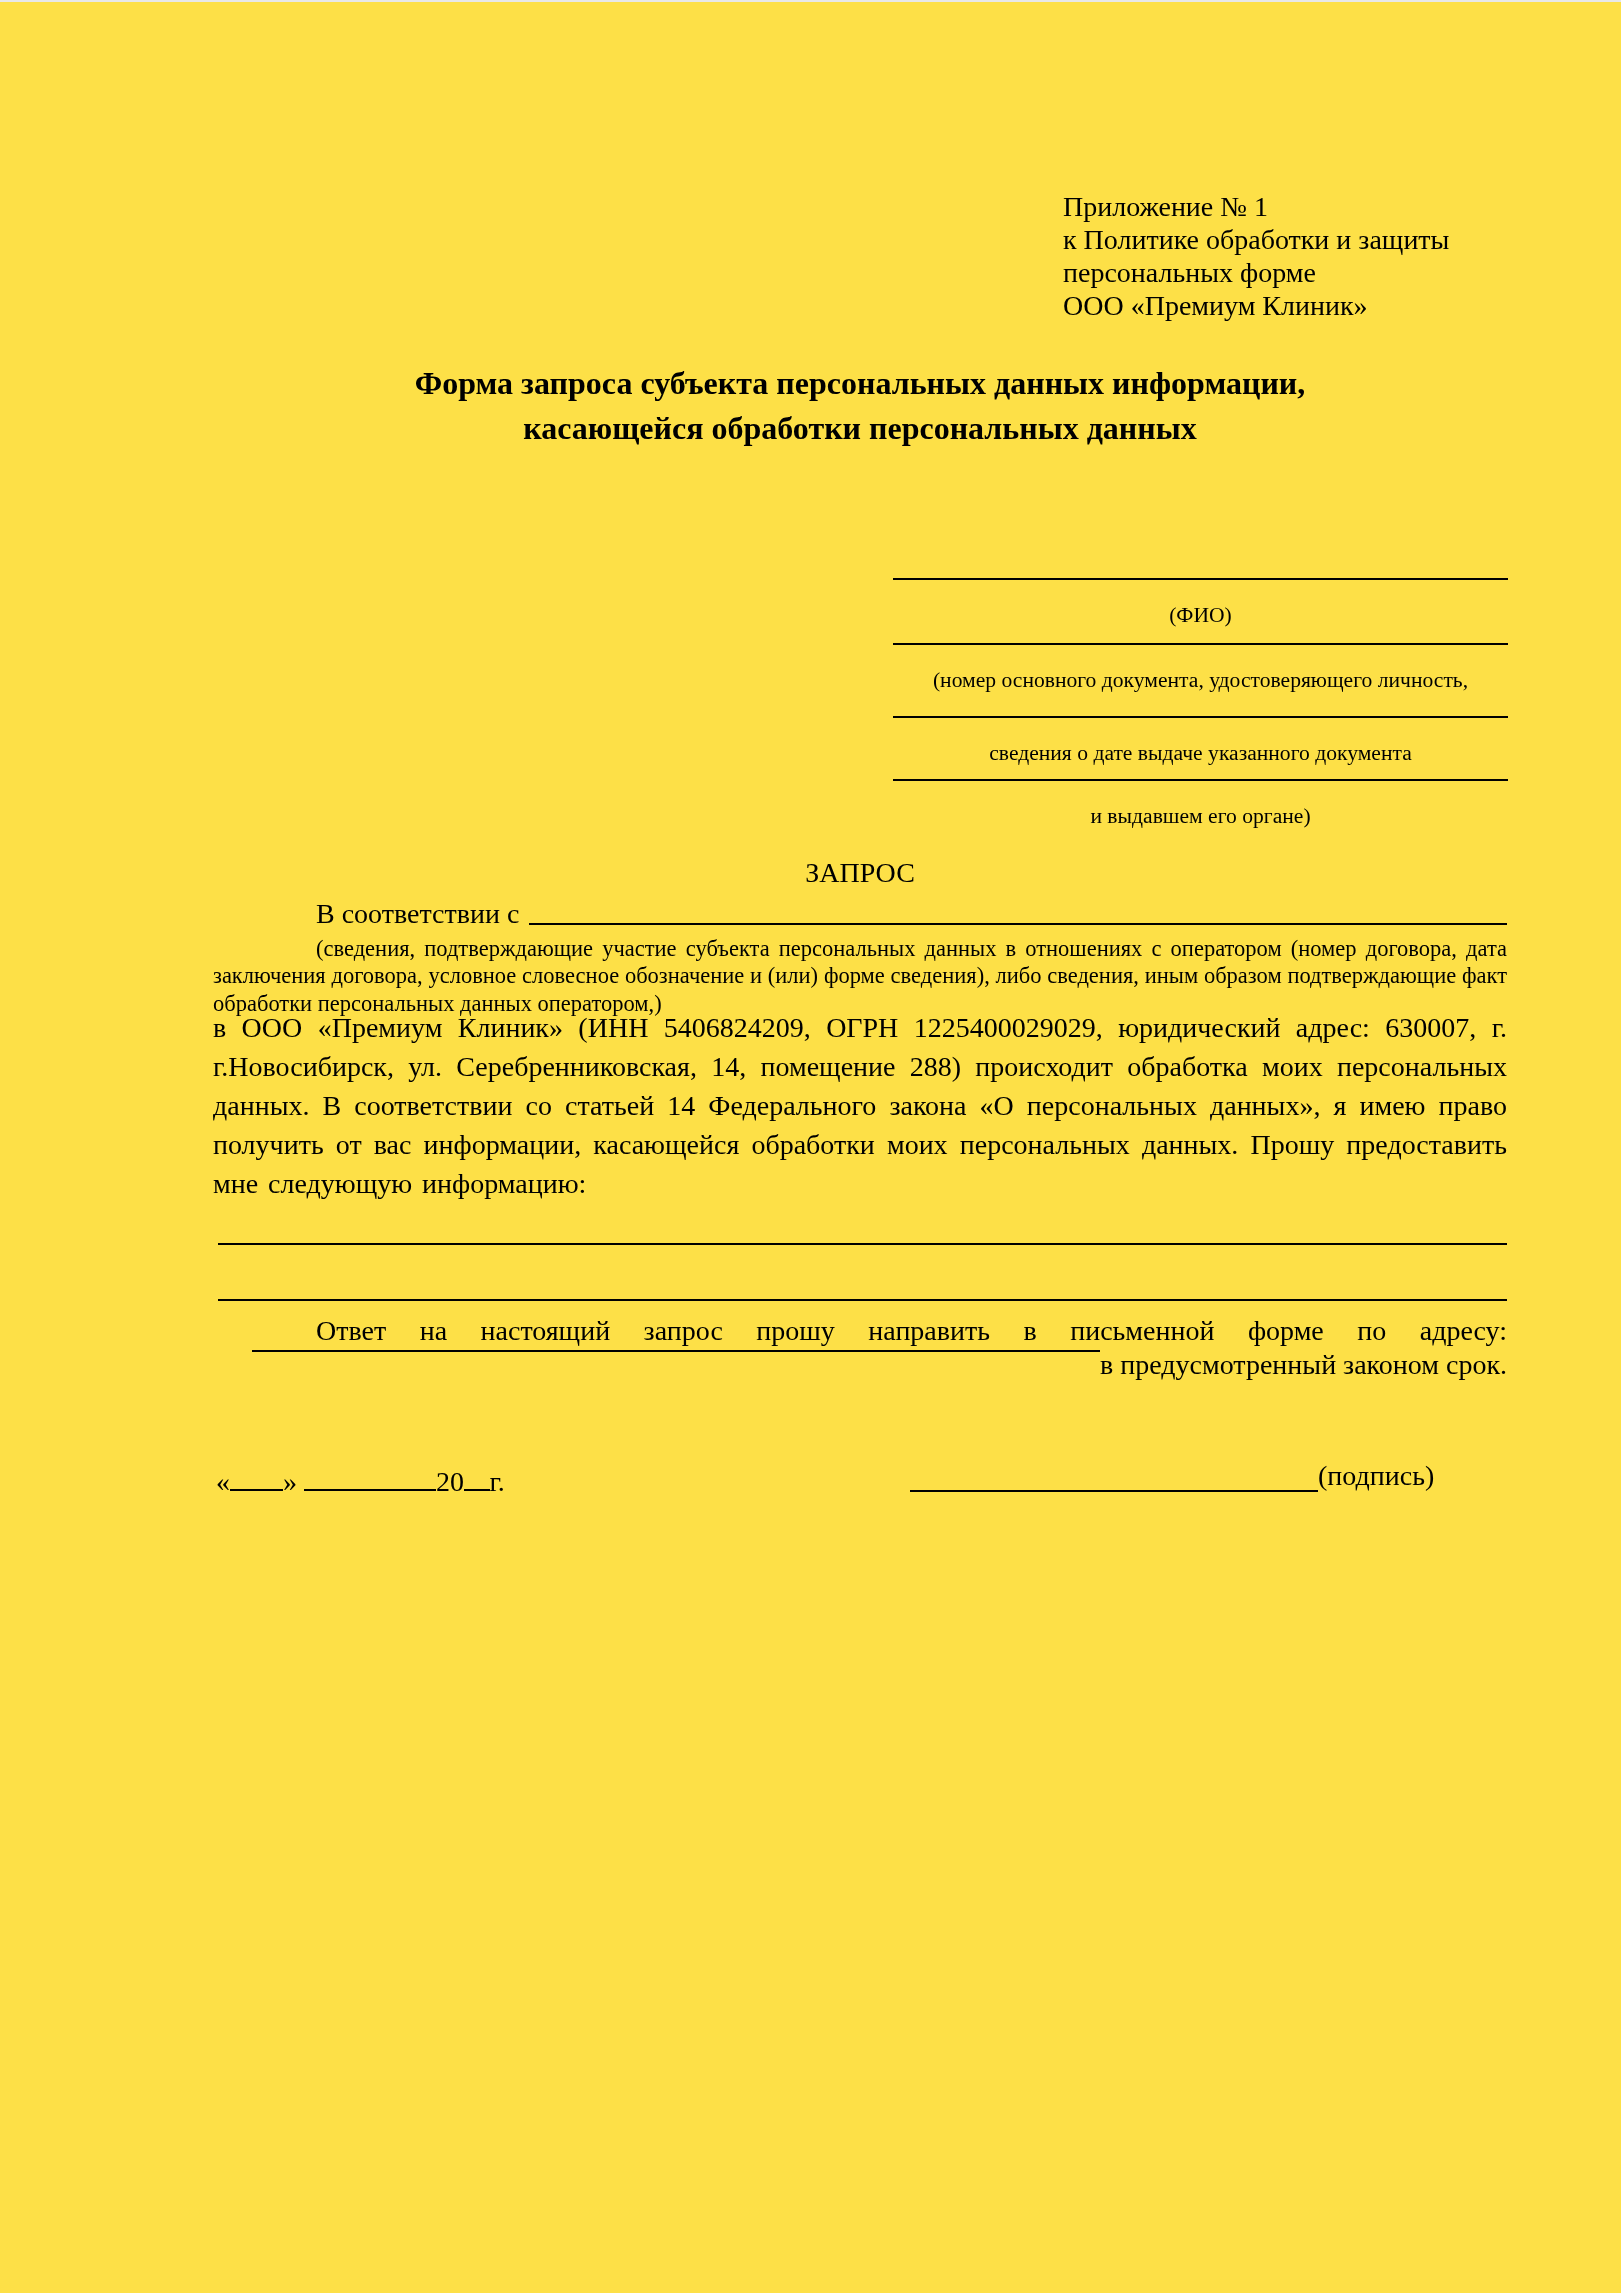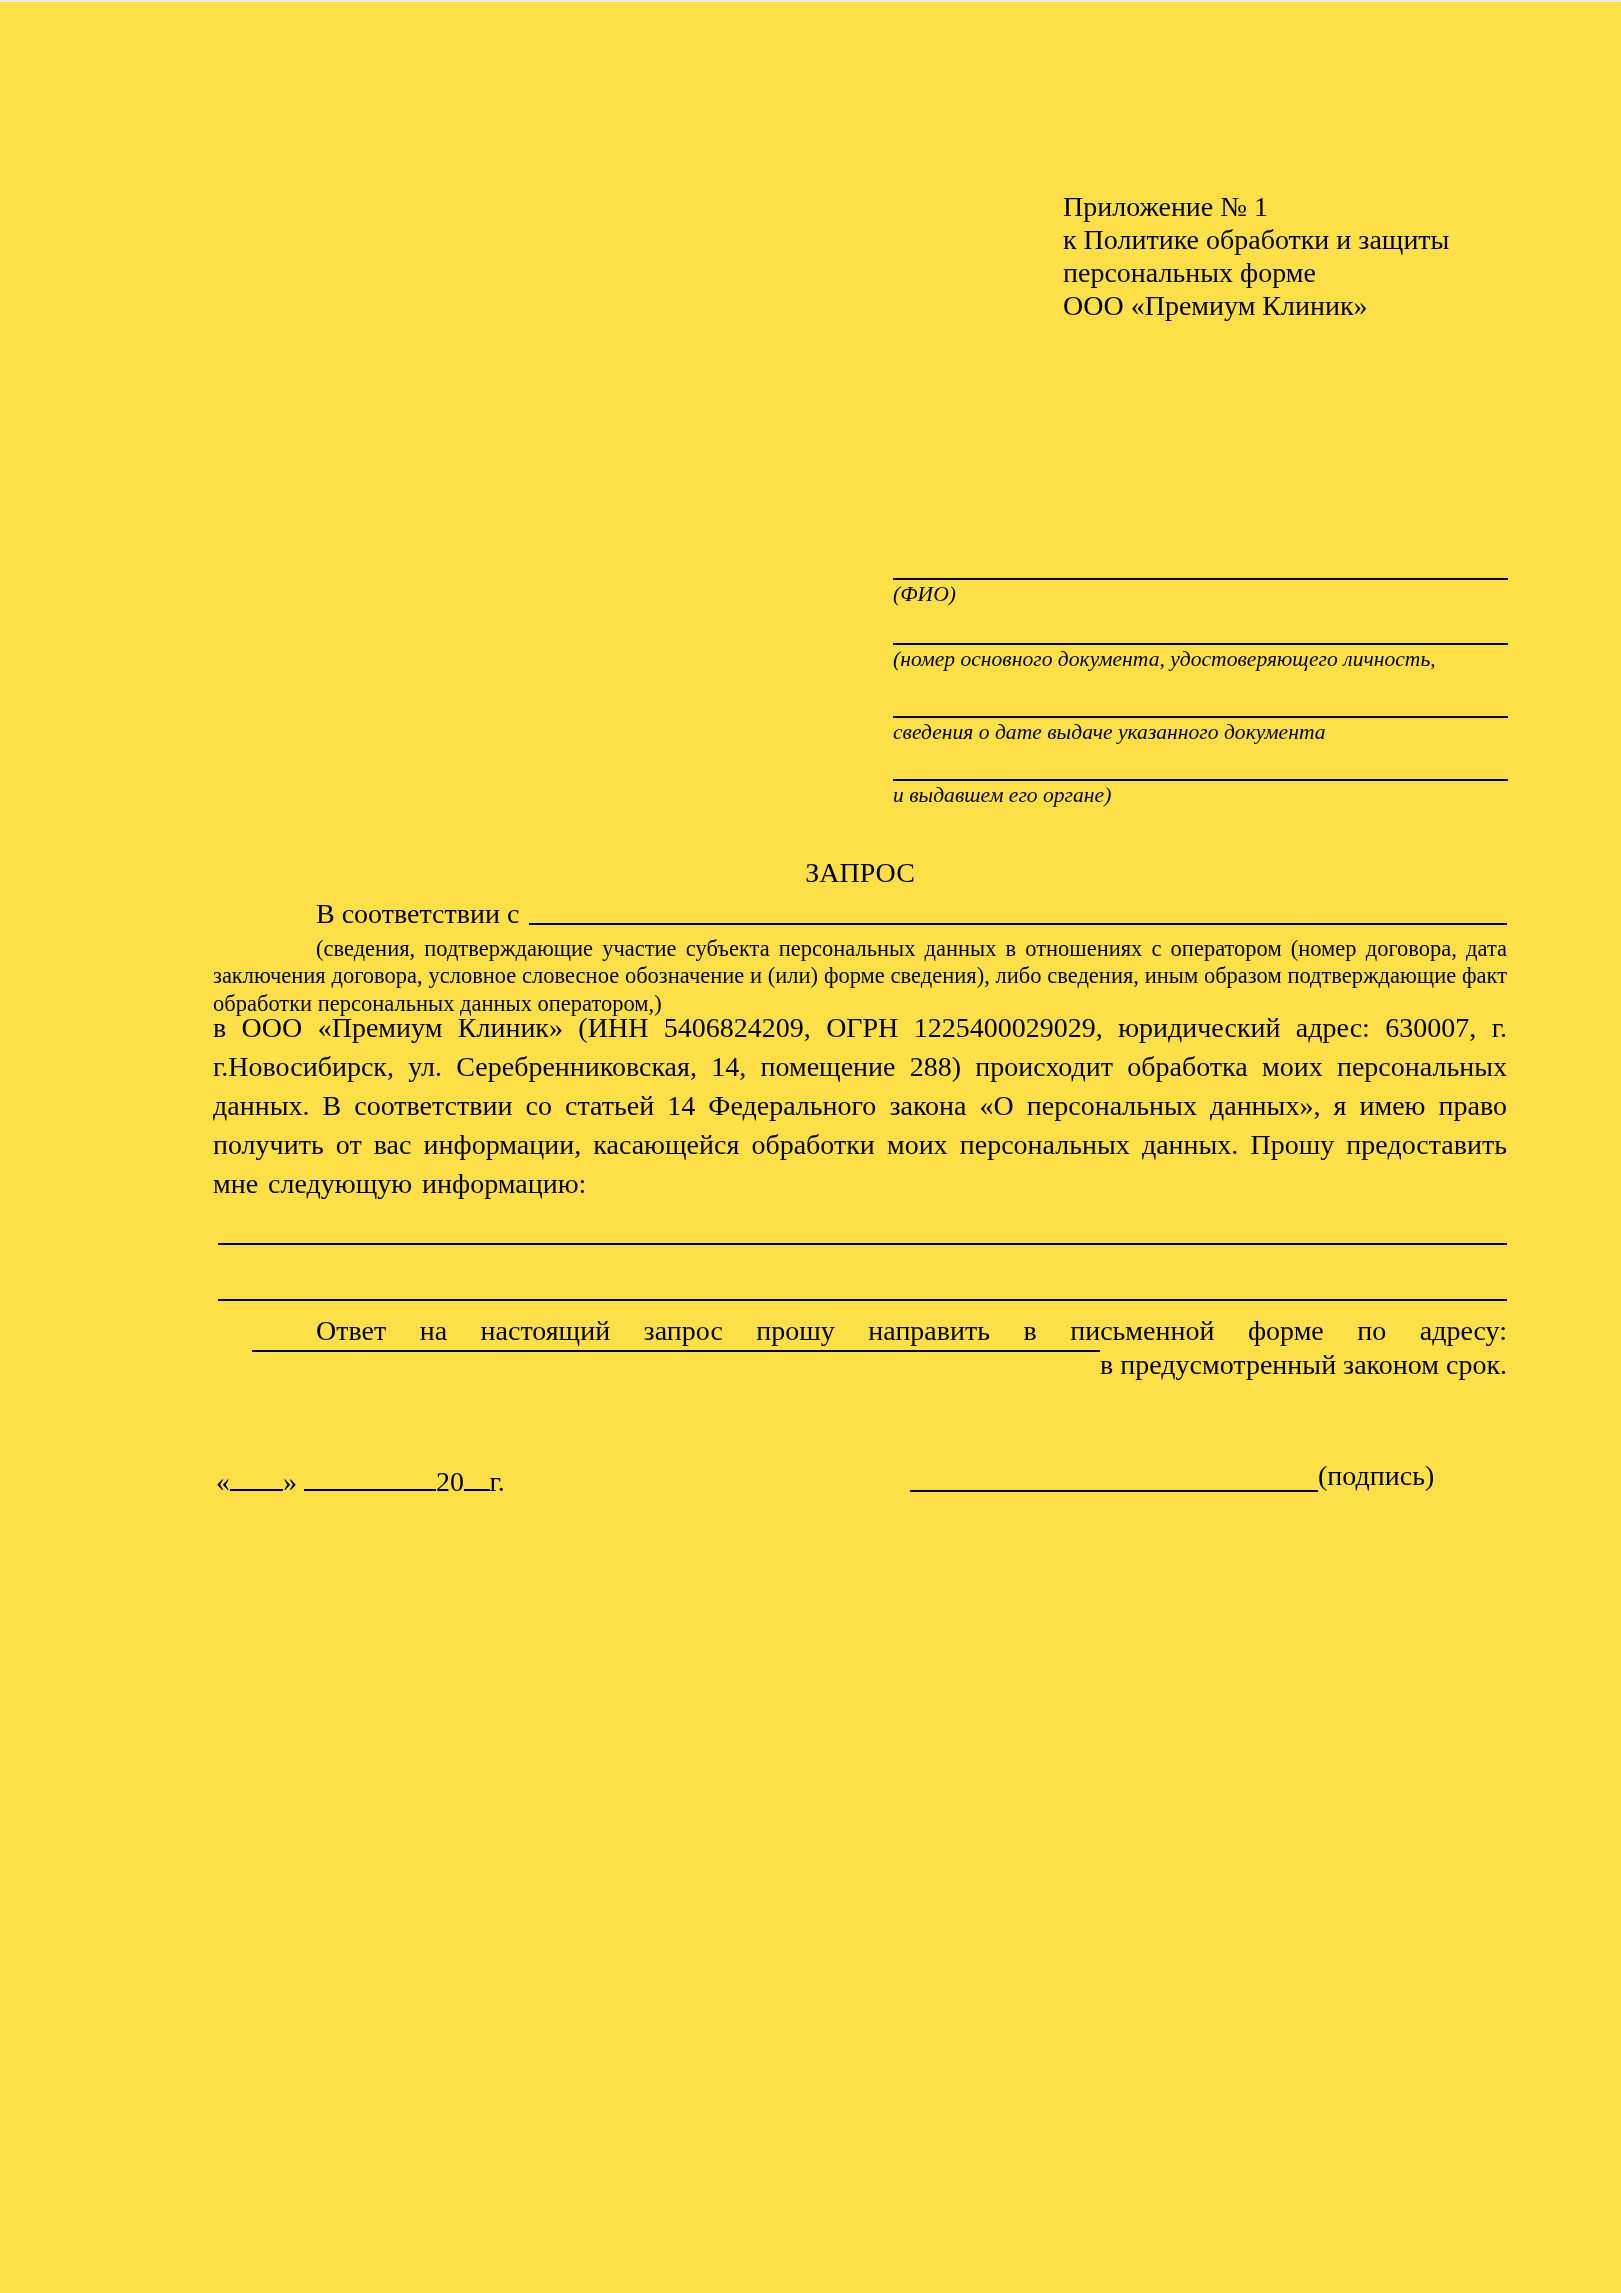--- a/index.html
+++ b/index.html
@@ -15,21 +15,21 @@
   }
   .abs{position:absolute;}
   
   .appendix{left:1063px;top:188px;line-height:33px;}
   
   .doc-title{left:213px;top:359px;width:1294px;text-align:center;font-weight:bold;font-size:32px;line-height:45px;}
   
   .addressee{left:851px;top:488px;line-height:42px;}
   
   .field{left:893px;width:615px;border-top:2.9px solid #000;}
-  .field .cap{font-size:21.6px;line-height:23.5px;padding-top:3px;font-style:italic;}
+  .field .cap{text-align:center;font-size:21.6px;line-height:23.5px;padding-top:24px;}
   .f1{top:576px;} .f2{top:641px;} .f3{top:714px;} .f4{top:777px;}
   
   .zapros{left:213px;top:855px;width:1294px;text-align:center;}
   .accordance{left:213px;top:896px;width:1294px;display:flex;align-items:flex-end;}
   .accordance .lbl{margin-left:103px;white-space:nowrap;padding-right:9.8px;}
   .fill{flex:1;border-bottom:2.9px solid #000;height:1px;margin-bottom:4.9px;}
   .note{left:213px;top:933px;width:1294px;font-size:22.5px;line-height:27.4px;text-align:justify;text-indent:103px;}
   .bodytext{left:213px;top:1006px;width:1294px;line-height:39px;text-align:justify;word-spacing:2.9px;}
   .blankline{left:218px;width:1289px;border-top:2.9px solid #000;}
   .b1{top:1241px;} .b2{top:1297px;}
@@ -48,20 +48,24 @@
 
 <div class="page">
 
   <div class="abs appendix">
     <div>Приложение № 1</div>
     <div>к Политике обработки и защиты</div>
     <div>персональных форме</div>
     <div>ООО «Премиум Клиник»</div>
   </div>
 
+  <div class="abs doc-title">
+    <div>Форма запроса субъекта персональных данных информации,</div>
+    <div>касающейся обработки персональных данных</div>
+  </div>
 
 
   <div class="abs field f1">
     <div class="cap">(ФИО)</div>
   </div>
   <div class="abs field f2">
     <div class="cap">(номер основного документа, удостоверяющего личность,</div>
   </div>
   <div class="abs field f3">
     <div class="cap">сведения о дате выдаче указанного документа</div>

